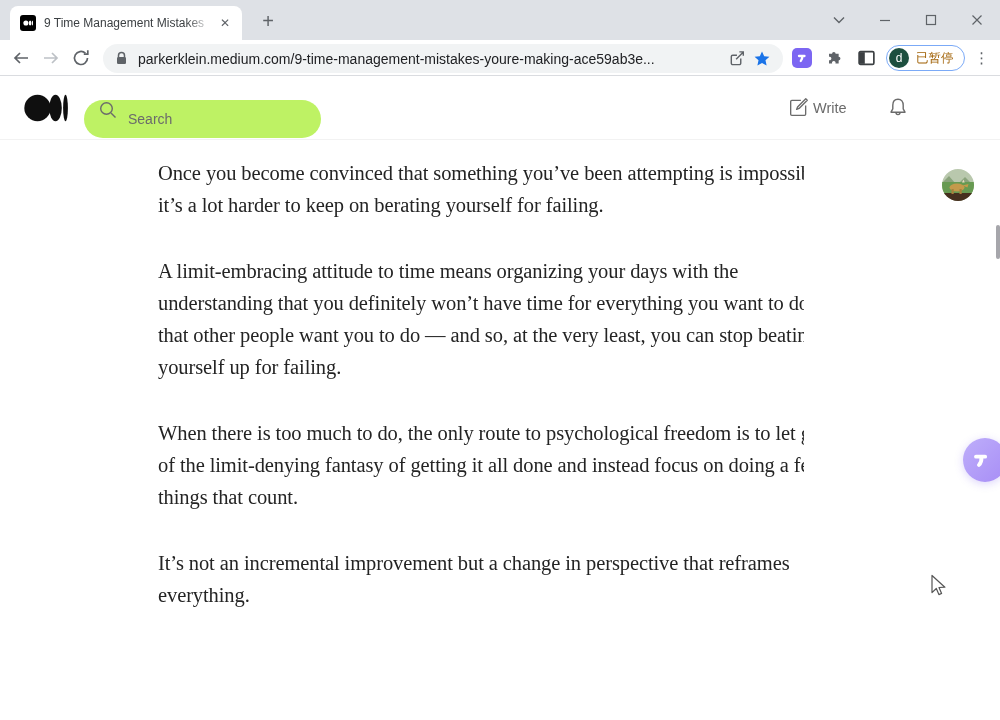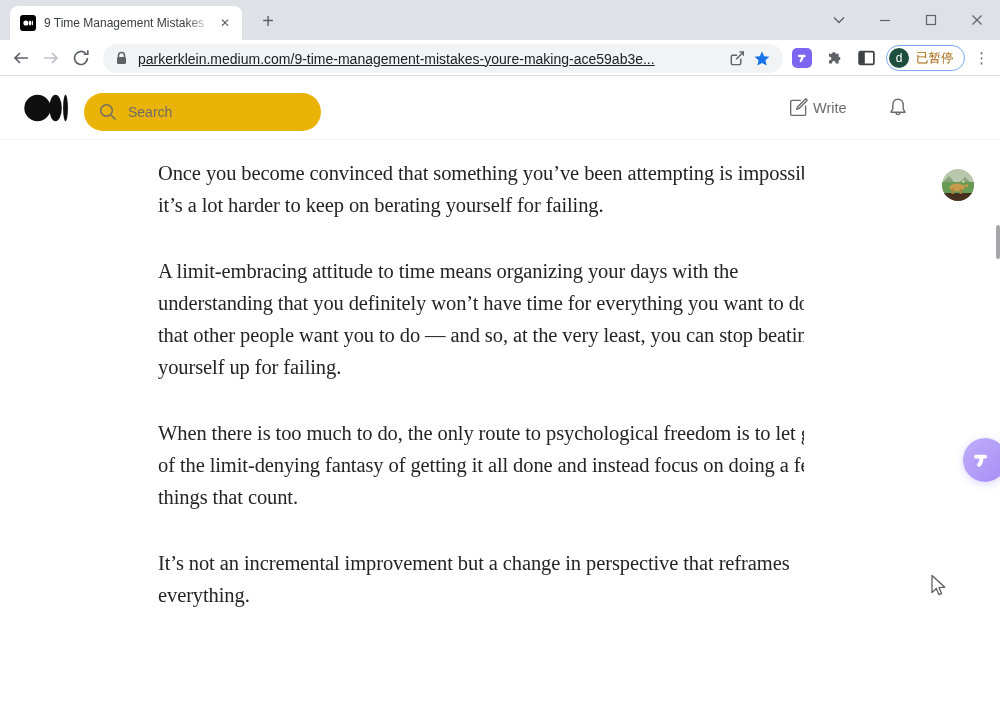--- a/index.html
+++ b/index.html
@@ -24,39 +24,39 @@
   .win-controls { position:absolute; right:0; top:0; height:40px; display:flex; align-items:center; }
   .win-btn { width:46px; height:40px; display:flex; align-items:center; justify-content:center; }
 
   
   .toolbar { position:absolute; left:0; top:40px; width:1000px; height:36px; background:#fff;
              border-bottom:1px solid #dadce0; display:flex; align-items:center; }
   .nav-btn { width:30px; height:30px; display:flex; align-items:center; justify-content:center; flex:none; }
   .toolbar .nav-btn:first-child { margin-left:6px; }
   .omnibox { position:absolute; left:103px; top:4px; width:680px; height:29px; background:#f1f3f4;
              border-radius:15px; display:flex; align-items:center; padding:0 8px 0 12px; }
-  .url { font-size:14px; color:#202124; margin-left:10px; white-space:nowrap; overflow:hidden; flex:1;text-decoration:underline; }
+  .url { font-size:14px; color:#202124; margin-left:10px; white-space:nowrap; overflow:hidden; flex:1; }
   .omni-btn { width:26px; height:26px; display:flex; align-items:center; justify-content:center; flex:none; }
   .ext-area { position:absolute; left:790px; top:3px; display:flex; align-items:center; height:30px; gap:8px; }
   .ext-btn { width:24px; height:26px; display:flex; align-items:center; justify-content:center; }
   .ext-purple { width:20px; height:20px; border-radius:5px; background:#7c66f2; display:flex;
                 align-items:center; justify-content:center; }
   .profile-chip { height:26px; border:1.5px solid #7baaf7; border-radius:14px; background:#fff;
                   display:flex; align-items:center; padding:2px; }
   .profile-circle { width:20px; height:20px; border-radius:50%; background:#1d4f3f; color:#fff;
                     font-size:12px; display:flex; align-items:center; justify-content:center; }
   .profile-status { color:#a16207; font-size:12.5px; margin:0 8px 0 7px; white-space:nowrap; }
   .kebab { font-size:15px; color:#5f6368; width:18px; text-align:center; letter-spacing:0; }
 
   
   .mheader { position:absolute; left:0; top:77px; width:1000px; height:63px; background:#fff;
              border-bottom:1px solid #f2f2f2; }
   .mlogo { position:absolute; left:24px; top:17px; }
-  .msearch { position:absolute; left:84px; top:16px; width:237px; height:38px; background:#eab308;
-             border-radius:19px; display:flex; align-items:center; padding-left:14px; }
+  .msearch { position:absolute; left:84px; top:23px; width:237px; height:38px; background:#bef264;
+             border-radius:19px; display:flex; padding-left:14px; }
   .msearch input { border:none; outline:none; background:transparent; font-size:14px; color:#242424;
                    margin-left:10px; width:170px; font-family:"Liberation Sans", sans-serif; }
   .msearch input::placeholder { color:#6b6b6b; }
   .write-btn { position:absolute; left:788px; top:20px; display:flex; align-items:center; gap:4px;
                color:#6b6b6b; font-size:14.5px; }
   .bell-btn { position:absolute; left:886px; top:19px; width:24px; height:24px; }
   .mavatar { position:absolute; left:942px; top:92px; width:32px; height:32px; border-radius:50%;
              overflow:hidden; }
 
   

